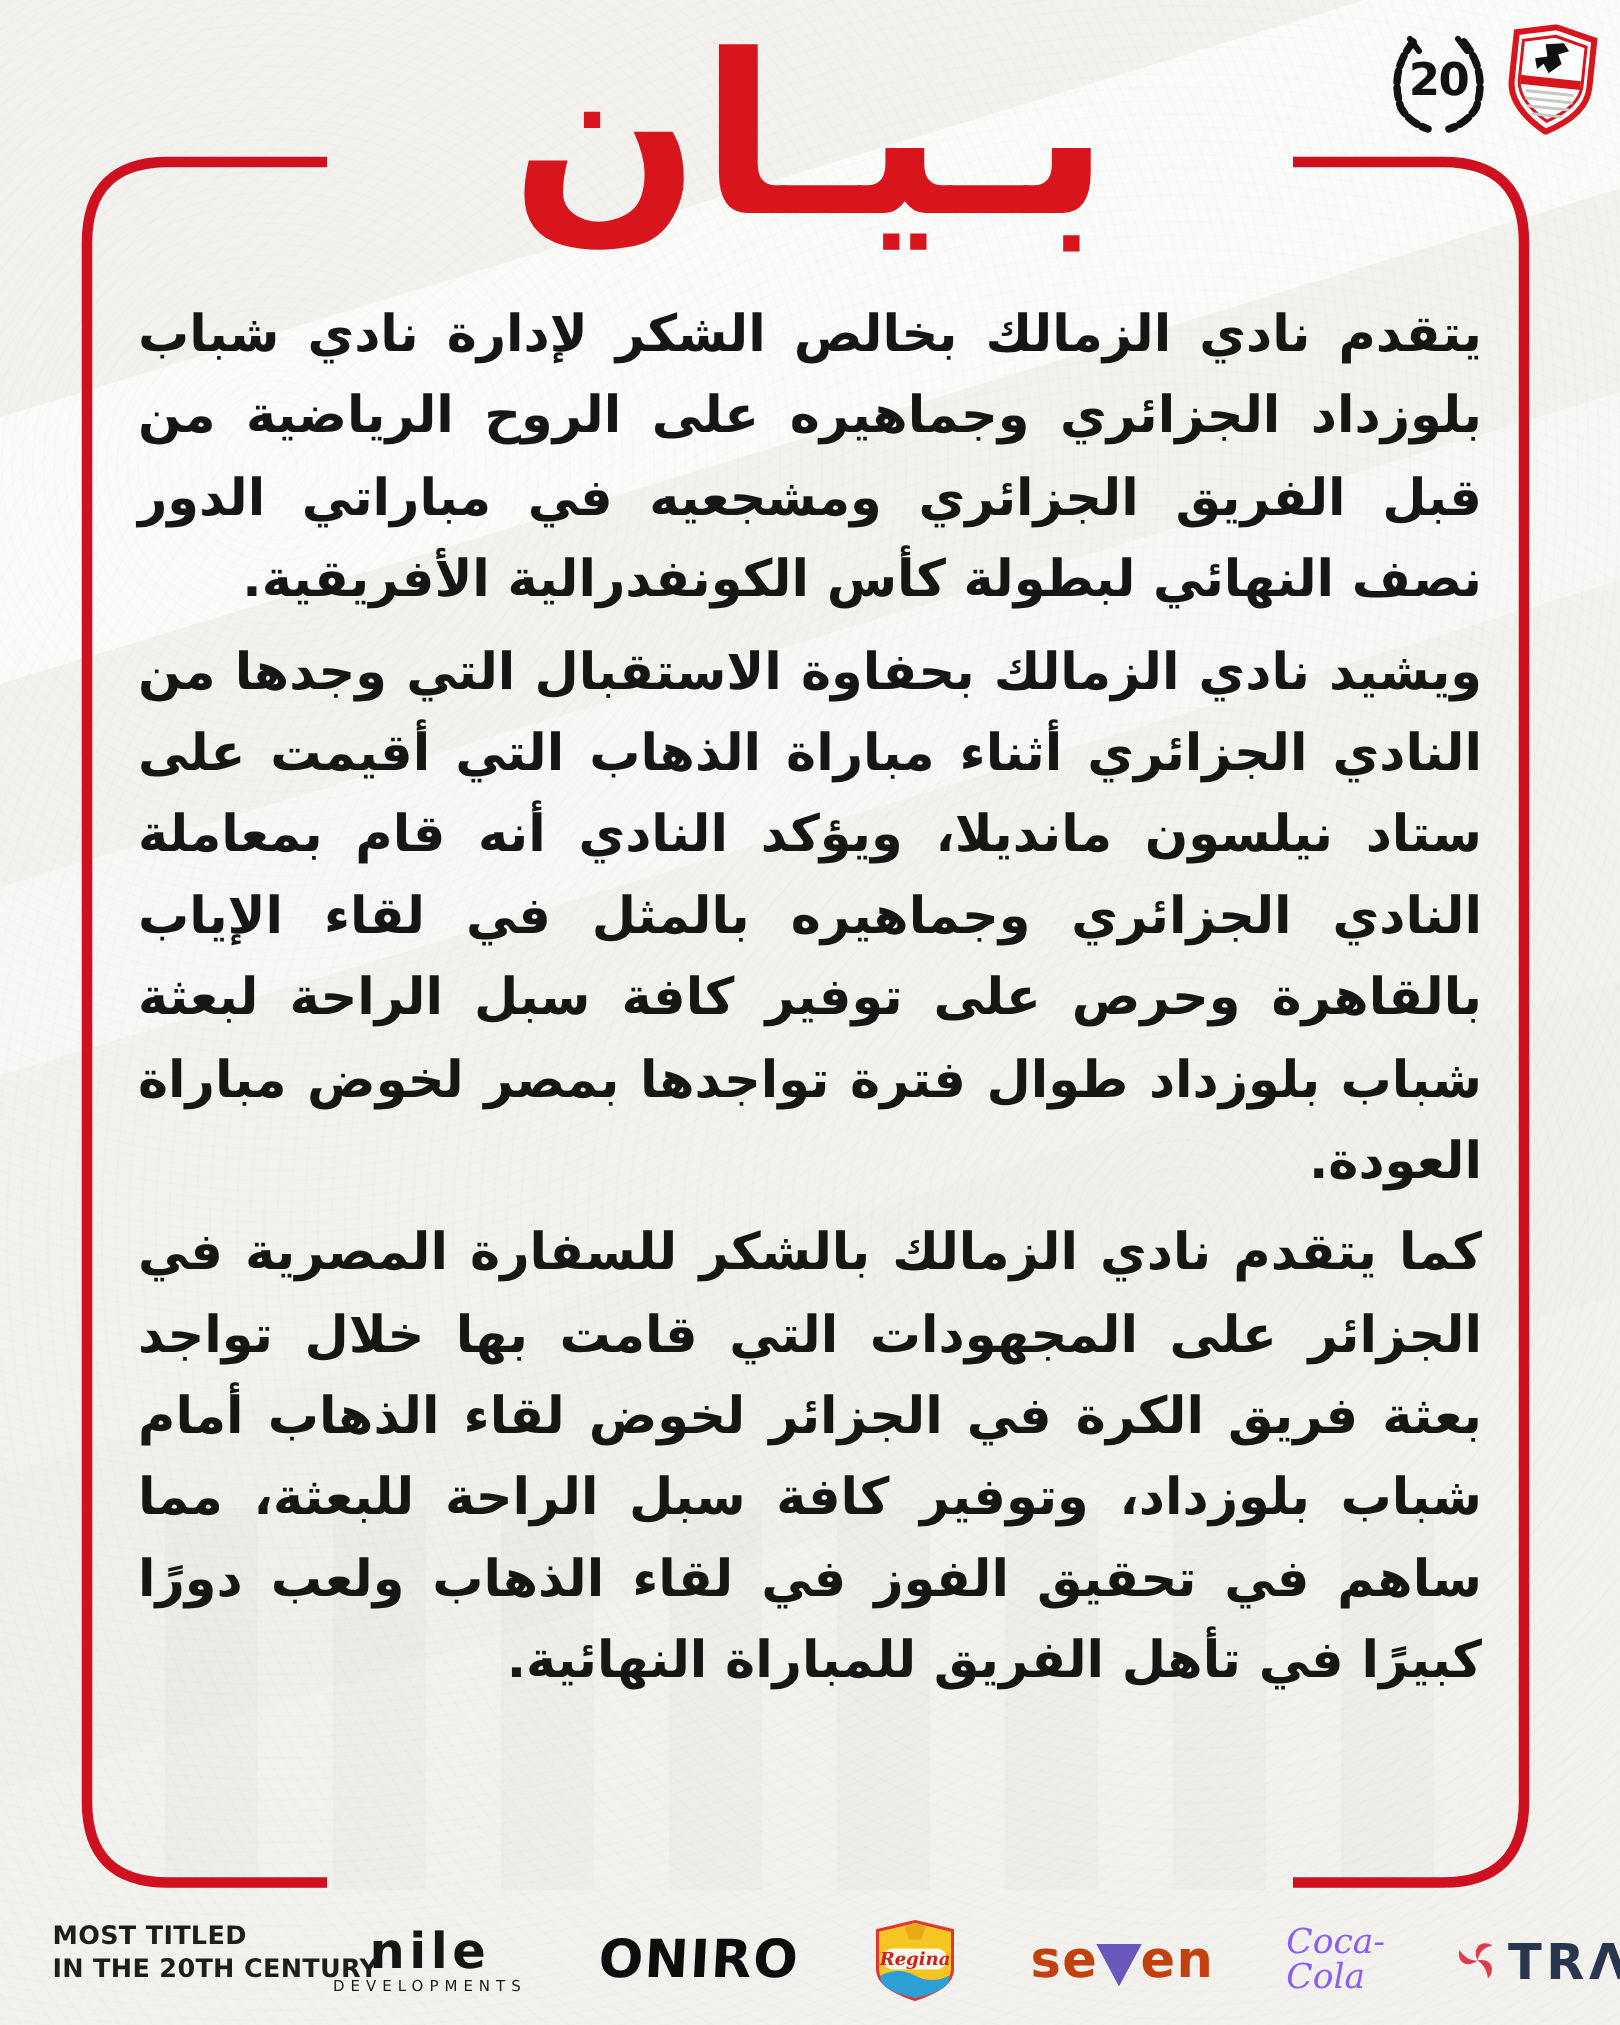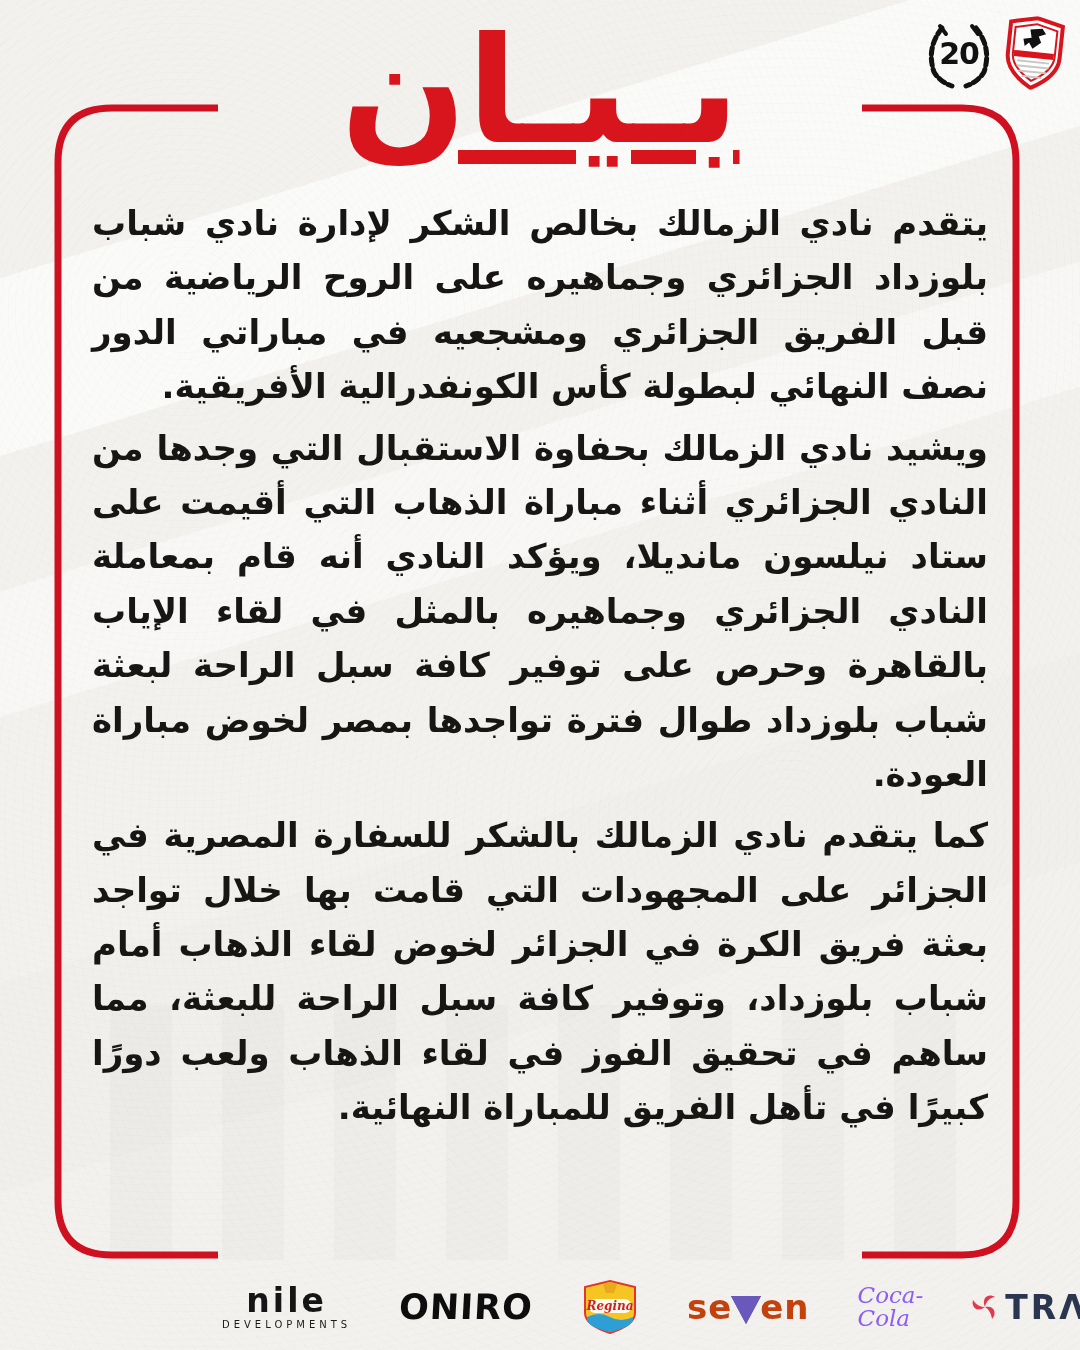--- a/index.html
+++ b/index.html
@@ -31,21 +31,20 @@
   .title{
     position:absolute;top:6px;left:0;right:0;
     text-align:center;
     direction:rtl;
     font-size:148px;
     line-height:1.15;
     font-weight:bold;
     color:#d8141d;
     letter-spacing:2px;
     margin:0;
-    text-decoration:underline;
   }
 
   
   .badges{position:absolute;top:16px;right:16px;display:flex;align-items:flex-end;gap:6px;}
   .laurel{position:relative;width:78px;height:70px;}
   .laurel .num{
     position:absolute;left:50%;top:50%;transform:translate(-50%,-54%);
     font-weight:bold;font-size:30px;color:#121212;letter-spacing:-1px;
   }
   .crest{transform:rotate(6deg);}
@@ -133,20 +132,24 @@
     </svg>
   </div>
 
   <main class="body-text">
     <p>يتقدم نادي الزمالك بخالص الشكر لإدارة نادي شباب بلوزداد الجزائري وجماهيره على الروح الرياضية من قبل الفريق الجزائري ومشجعيه في مباراتي الدور نصف النهائي لبطولة كأس الكونفدرالية الأفريقية.</p>
     <p>ويشيد نادي الزمالك بحفاوة الاستقبال التي وجدها من النادي الجزائري أثناء مباراة الذهاب التي أقيمت على ستاد نيلسون مانديلا، ويؤكد النادي أنه قام بمعاملة النادي الجزائري وجماهيره بالمثل في لقاء الإياب بالقاهرة وحرص على توفير كافة سبل الراحة لبعثة شباب بلوزداد طوال فترة تواجدها بمصر لخوض مباراة العودة.</p>
     <p>كما يتقدم نادي الزمالك بالشكر للسفارة المصرية في الجزائر على المجهودات التي قامت بها خلال تواجد بعثة فريق الكرة في الجزائر لخوض لقاء الذهاب أمام شباب بلوزداد، وتوفير كافة سبل الراحة للبعثة، مما ساهم في تحقيق الفوز في لقاء الذهاب ولعب دورًا كبيرًا في تأهل الفريق للمباراة النهائية.</p>
   </main>
 
   <div class="footer">
+    <div class="tagline">
+      <div>MOST TITLED</div>
+      <div>IN THE 20TH CENTURY</div>
+    </div>
 
     <div class="sponsors">
 
       <div class="sponsor">
         <span class="nile-word">nile</span>
         <span class="nile-sub">DEVELOPMENTS</span>
       </div>
 
       <div class="sponsor">
         <span class="oniro-word">ONIRO</span>

